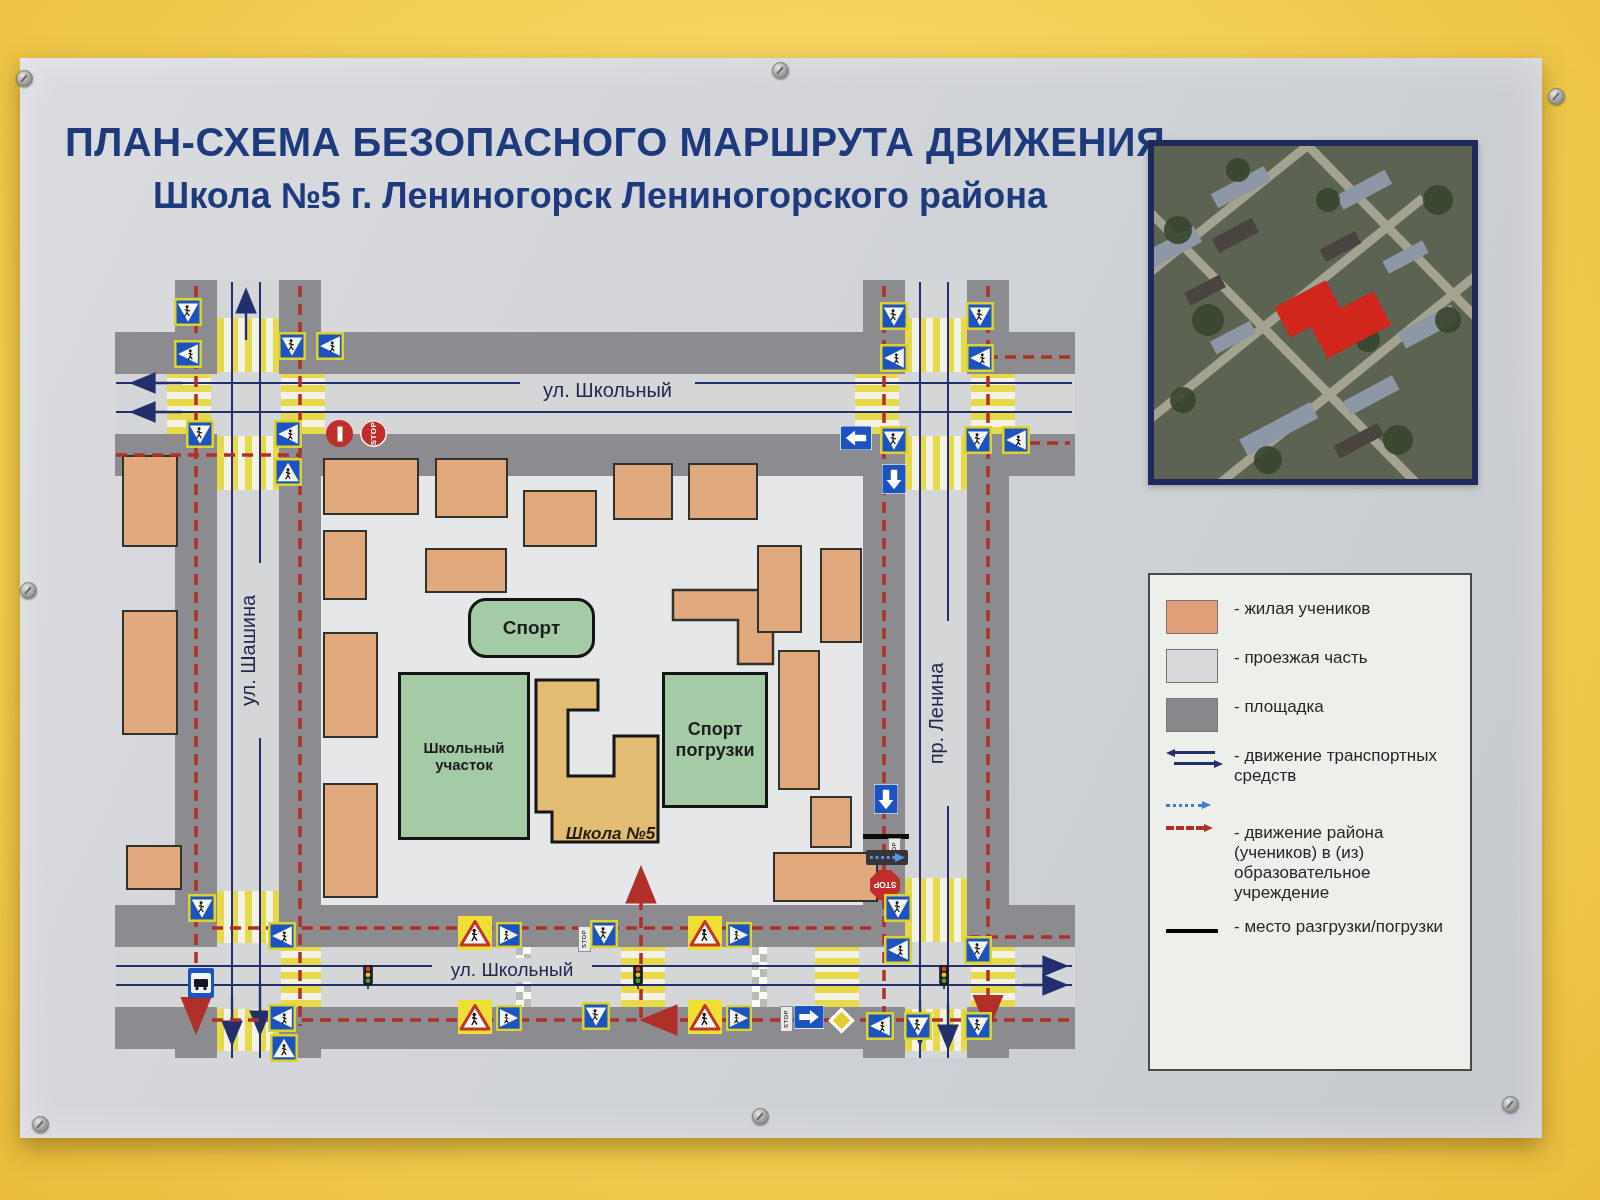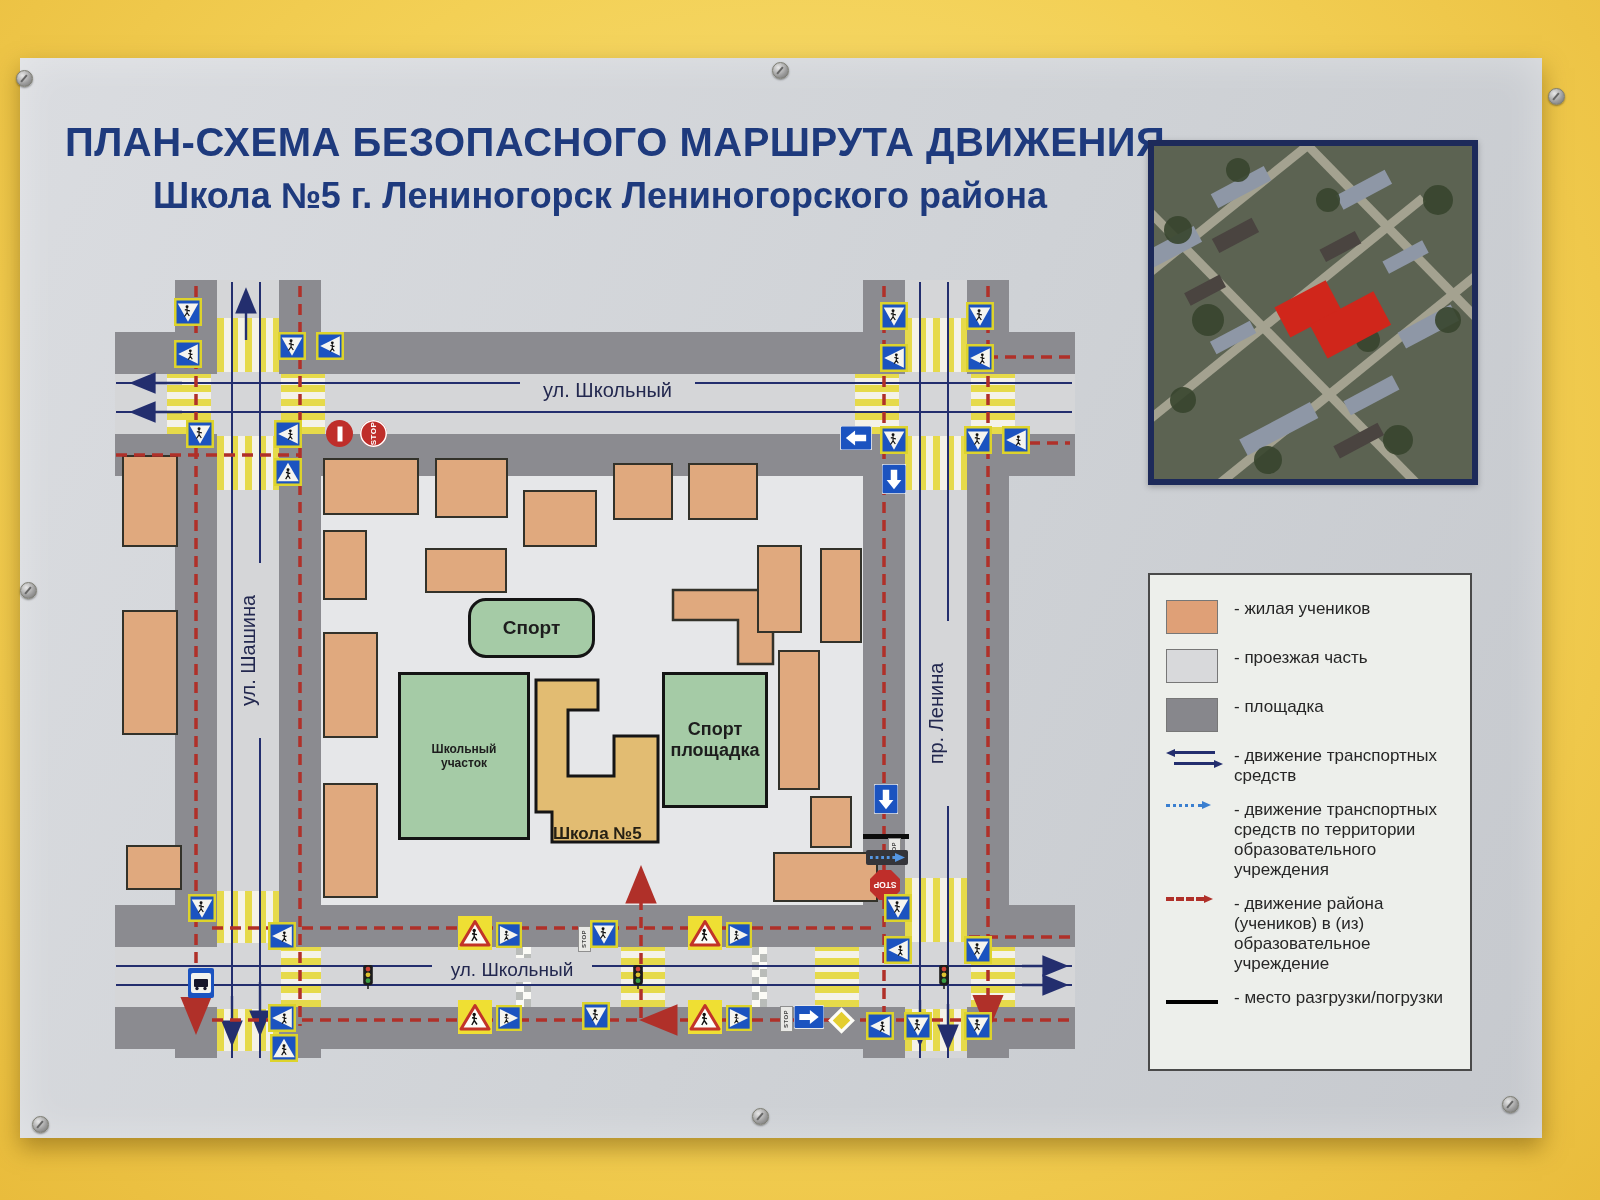--- a/index.html
+++ b/index.html
@@ -66,21 +66,21 @@
   .stopc span{color:#fff;font-size:8px;font-weight:bold;transform:rotate(-90deg);letter-spacing:.5px;}
   .noentry{position:absolute;border-radius:50%;background:#bf2e2a;}
   .noentry i{position:absolute;left:50%;top:50%;width:5px;height:15px;background:#fff;transform:translate(-50%,-50%);}
   .stopo{position:absolute;background:#bf2e2a;display:flex;align-items:center;justify-content:center;
     clip-path:polygon(30% 0,70% 0,100% 30%,100% 70%,70% 100%,30% 100%,0 70%,0 30%);}
   .stopo span{color:#fff;font-size:8.5px;font-weight:bold;}
   .tag{position:absolute;width:11px;height:24px;background:#e9e9e6;border:1px solid #8f8f8f;
     display:flex;align-items:center;justify-content:center;overflow:hidden;}
   .tag span{font-size:6px;color:#444;font-weight:bold;transform:rotate(-90deg);letter-spacing:.5px;}
   .blackline{position:absolute;background:#0c0c0c;}
-  .schlabel{position:absolute;font-weight:bold;color:#262014;font-size:17px;}
+  .schlabel{position:absolute;font-weight:bold;color:#262014;font-size:17px;text-align:center;font-style:italic;}
 </style>
 </head>
 <body>
 
 <svg width="0" height="0" style="position:absolute" aria-hidden="true">
 <defs>
 <symbol id="s-ped" viewBox="0 0 30 30">
         <rect width="30" height="30" fill="#ddd32b"></rect>
         <rect x="2.7" y="2.7" width="24.6" height="24.6" fill="#1b53c0"></rect>
         <polygon points="15,25.5 4,6 26,6" fill="#f5f5f0"></polygon>
@@ -235,21 +235,20 @@
             <span class="tri tri-r"></span>
           </div>
       </div>
       <div class="ltext">- движение транспортных средств</div>
     </div>
     <div class="lrow">
       <div class="lkey keyrow">
           <span class="dotbar"></span>
           <span class="tri tri-r blue"></span>
         </div>
-      <div class="ltext">- движение транспортных средств по территории образовательного учреждения</div>
     </div>
     <div class="lrow">
       <div class="lkey keyrow">
           <span class="dashbar"></span>
           <span class="tri tri-r red"></span>
         </div>
       <div class="ltext">- движение района (учеников) в (из) образовательное учреждение</div>
     </div>
     <div class="lrow">
       <div class="lkey"><span class="blackbar"></span></div>
@@ -309,25 +308,25 @@
     <div class="bld" style="left:668px;top:372px;width:42px;height:140px;"></div>
     <div class="bld" style="left:700px;top:518px;width:42px;height:52px;"></div>
     <div class="bld" style="left:663px;top:574px;width:105px;height:50px;"></div>
 
     <div class="bld" style="left:213px;top:354px;width:55px;height:106px;"></div>
     <div class="bld" style="left:213px;top:505px;width:55px;height:115px;"></div>
 
     <div class="grn" style="left:358px;top:320px;width:127px;height:60px;border-radius:18px;font-size:19px;">
       <span>Спорт</span>
     </div>
-    <div class="grn" style="left:288px;top:394px;width:132px;height:168px;font-size:12px;">
+    <div class="grn" style="left:288px;top:394px;width:132px;height:168px;font-size:15px;">
       <span style="width:110px;">Школьный участок</span>
     </div>
     <div class="grn" style="left:552px;top:394px;width:106px;height:136px;font-size:18px;">
-      <span style="width:90px;">Спорт площадка</span>
+      <span style="width:90px;">Спорт погрузки</span>
     </div>
     <svg class="abs" style="left:420px;top:398px;" width="135" height="172" viewBox="0 0 135 172">
       <polygon points="6,4 68,4 68,34 38,34 38,100 84,100 84,60 128,60 128,166 22,166 22,136 6,136" fill="#e2bc72" stroke="#151515" stroke-width="3"></polygon>
     </svg>
     <div class="schlabel" style="left:443px;top:546px;width:115px;">Школа №5</div>
 
     <svg class="abs" style="left:0;top:0;" width="975" height="792" viewBox="0 0 975 792">
       <defs>
         <marker id="mn" orient="auto" markerWidth="11" markerHeight="9" refX="9" refY="4.5">
             <polygon points="0,0 11,4.5 0,9" fill="#232e6e"></polygon>

